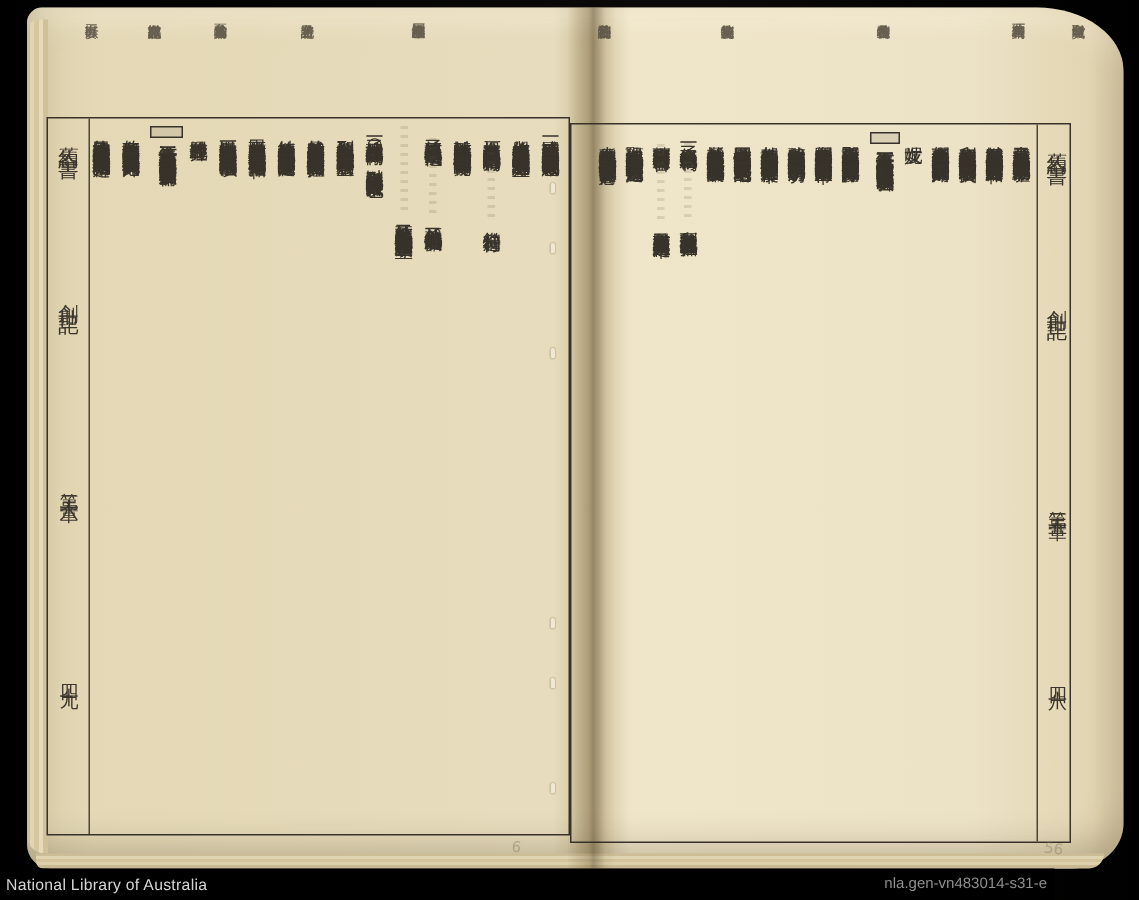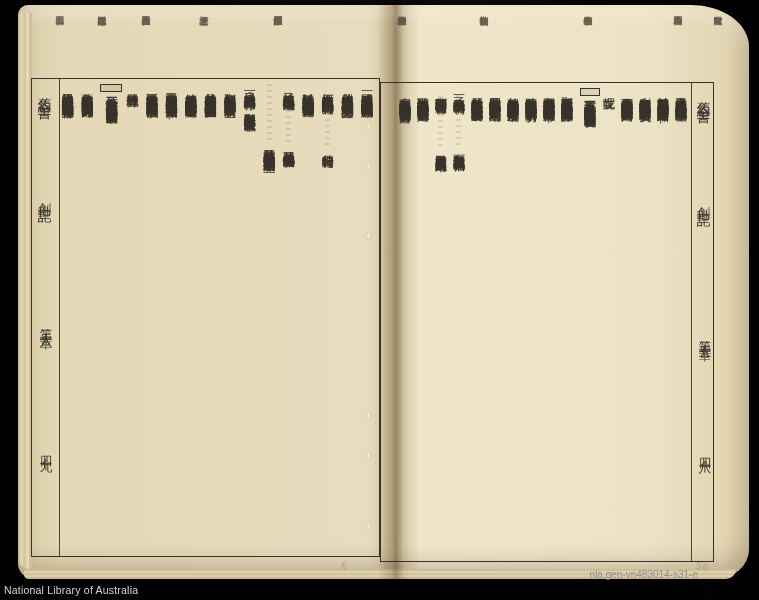--- a/index.html
+++ b/index.html
@@ -65,21 +65,21 @@
     position:absolute;top:9px;height:52px;writing-mode:vertical-rl;text-orientation:upright;
     font-size:9px;line-height:11px;color:#5a5244;letter-spacing:0;opacity:.9;
   }
 
   
   .pencil{position:absolute;font-family:"DejaVu Sans",sans-serif;color:#7c7258;opacity:.4;font-size:10px;transform:rotate(8deg);}
 
   
   #footer{position:absolute;left:0;bottom:0;width:703px;height:21px;background:#000;text-decoration:underline;}
   #lib-label{position:absolute;left:4px;bottom:4px;font-family:"Liberation Sans",sans-serif;font-size:10.5px;color:#d6d6d6;letter-spacing:.2px;}
-  #watermark{position:absolute;right:5px;bottom:20px;font-family:"Liberation Sans",sans-serif;font-size:10px;color:#8f8f8f;}
+  #watermark{position:absolute;right:5px;bottom:5px;font-family:"Liberation Sans",sans-serif;font-size:10px;color:#8f8f8f;}
 </style>
 </head>
 <body>
 
 <div id="stage">
   <div id="book">
     <div id="edge-left"></div>
     <div id="edge-bottom"></div>
     <div id="fold"></div>
   </div>

